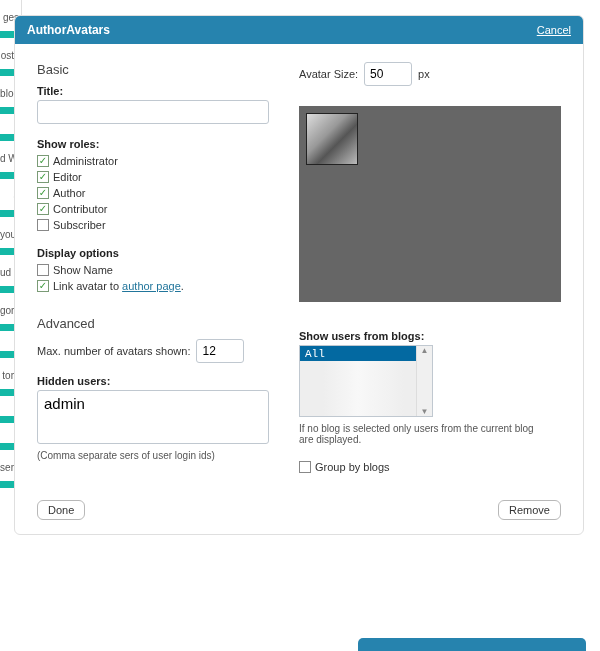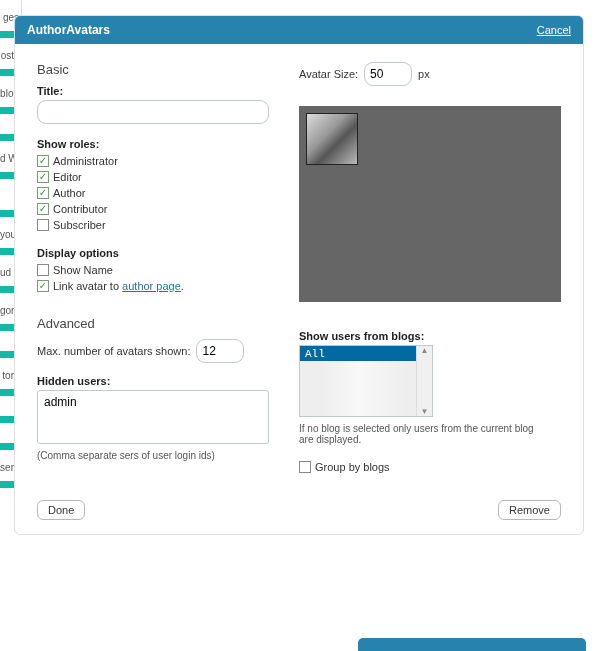--- a/index.html
+++ b/index.html
@@ -74,21 +74,21 @@
 .field-label {
   font-weight: bold;
   font-size: 11px;
   color: #222;
   margin-bottom: 3px;
   display: block;
 }
 .text-input {
   width: 100%;
   border: 1px solid #c0c8d0;
-  border-radius: 9px;
+  border-radius: 3px;
   padding: 4px 5px;
   font-size: 12px;
   background: #fff;
 }
 .text-input-sm { width: 48px; text-align: left; }
 .block { margin-bottom: 14px; }
 .chk-row { display: flex; align-items: center; gap: 4px; line-height: 16px; font-size: 11px; color: #333; }
 .chk {
   width: 12px; height: 12px;
   border: 1px solid #7a9b76;
@@ -118,21 +118,21 @@
   font-size: 11px;
   padding: 1px 2px;
   background: #fff;
 }
 textarea.ta {
   width: 100%;
   height: 54px;
   border: 1px solid #c0c8d0;
   border-radius: 3px;
   padding: 4px 6px;
-  font-size: 12px;
+  font-size: 15px;
   font-family: inherit;
   resize: none;
 }
 .hint { font-size: 10px; color: #555; margin-top: 4px; }
 .blog-select-wrap {
   display: flex;
   border: 1px solid #c0c8d0;
   width: 134px;
   height: 72px;
 }

